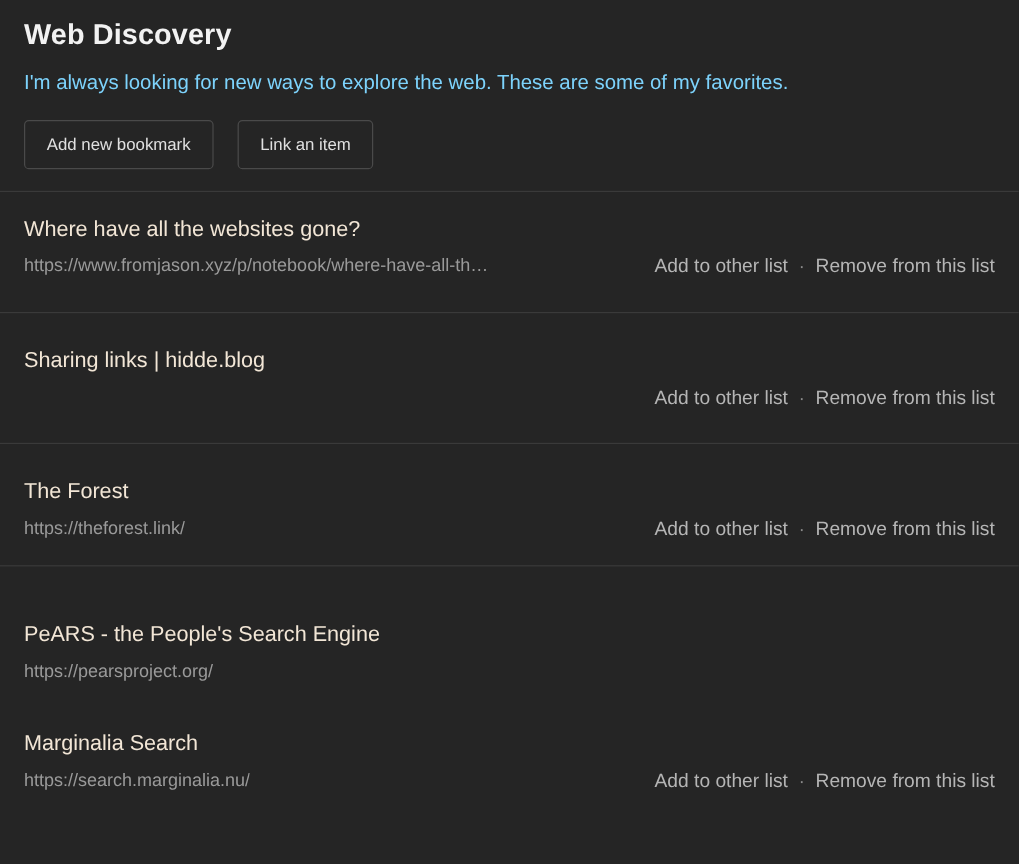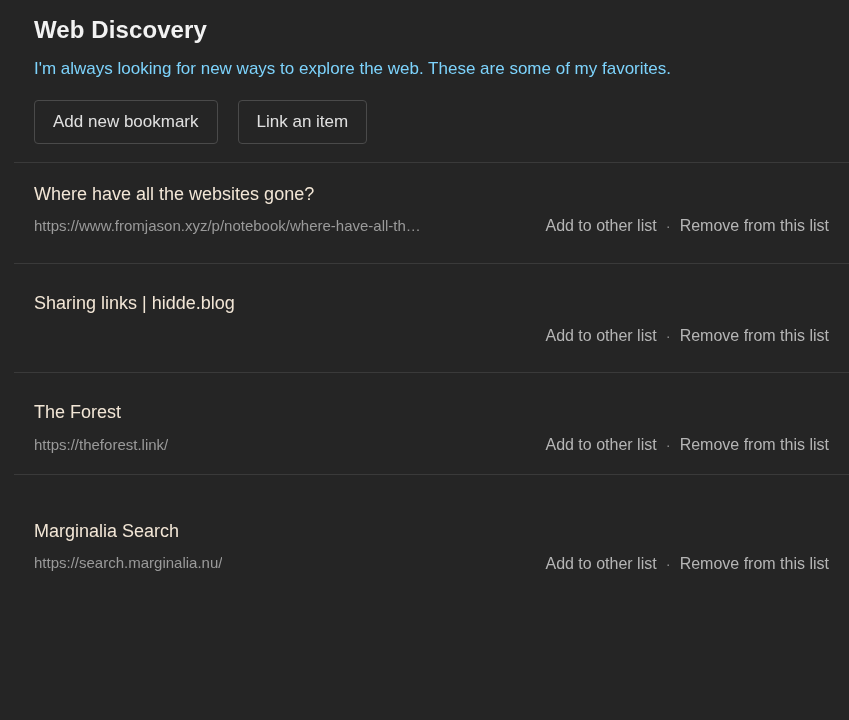--- a/index.html
+++ b/index.html
@@ -16,21 +16,20 @@
     overflow: hidden;
     -webkit-font-smoothing: antialiased;
   }
 
   .page {
     width: 849px;
     height: 720px;
     box-sizing: border-box;
     display: flex;
     flex-direction: column;
-    padding-left: 14px;
   }
 
   
   .header {
     padding: 16px 20px 18px 20px;
     box-sizing: border-box;
   }
   .page-title {
     font-size: 24px;
     font-weight: bold;
@@ -51,21 +50,21 @@
     gap: 20px;
     align-items: center;
   }
   .btn {
     appearance: none;
     background: transparent;
     border: 1px solid #4a4a4a;
     border-radius: 4px;
     color: #e0e0e0;
     font-family: "Liberation Sans", sans-serif;
-    font-size: 17px;
+    font-size: 14px;
     line-height: 1;
     padding: 12px 18px 13px 18px;
     cursor: pointer;
   }
 
   
   .divider {
     height: 1px;
     width: 100%;
     background: #3a3a3a;
@@ -88,21 +87,21 @@
   .row-title {
     font-size: 18px;
     color: #f2e6d6;
     line-height: 1.1;
     white-space: nowrap;
     overflow: hidden;
     text-overflow: ellipsis;
   }
   .row-meta {
     display: flex;
-    align-items: center;
+    align-items: flex-start;
     width: 100%;
   }
   .row-url {
     font-size: 15px;
     color: #9a9a9a;
     line-height: 1.1;
     white-space: nowrap;
     overflow: hidden;
     text-overflow: ellipsis;
     max-width: 475px;
@@ -209,20 +208,26 @@
         </span>
       </div>
     </div>
 
   </div>
 
   <div class="divider"></div>
 
   <div class="section">
 
+    <div class="list-row">
+      <div class="row-title">PeARS - the People's Search Engine</div>
+      <div class="row-meta">
+        <span class="row-url">https://pearsproject.org/</span>
+      </div>
+    </div>
 
     <div class="list-row">
       <div class="row-title">Marginalia Search</div>
       <div class="row-meta">
         <span class="row-url">https://search.marginalia.nu/</span>
         <span class="row-actions">
           <a class="action-link">Add to other list</a>
           <span class="action-sep">·</span>
           <a class="action-link">Remove from this list</a>
         </span>

